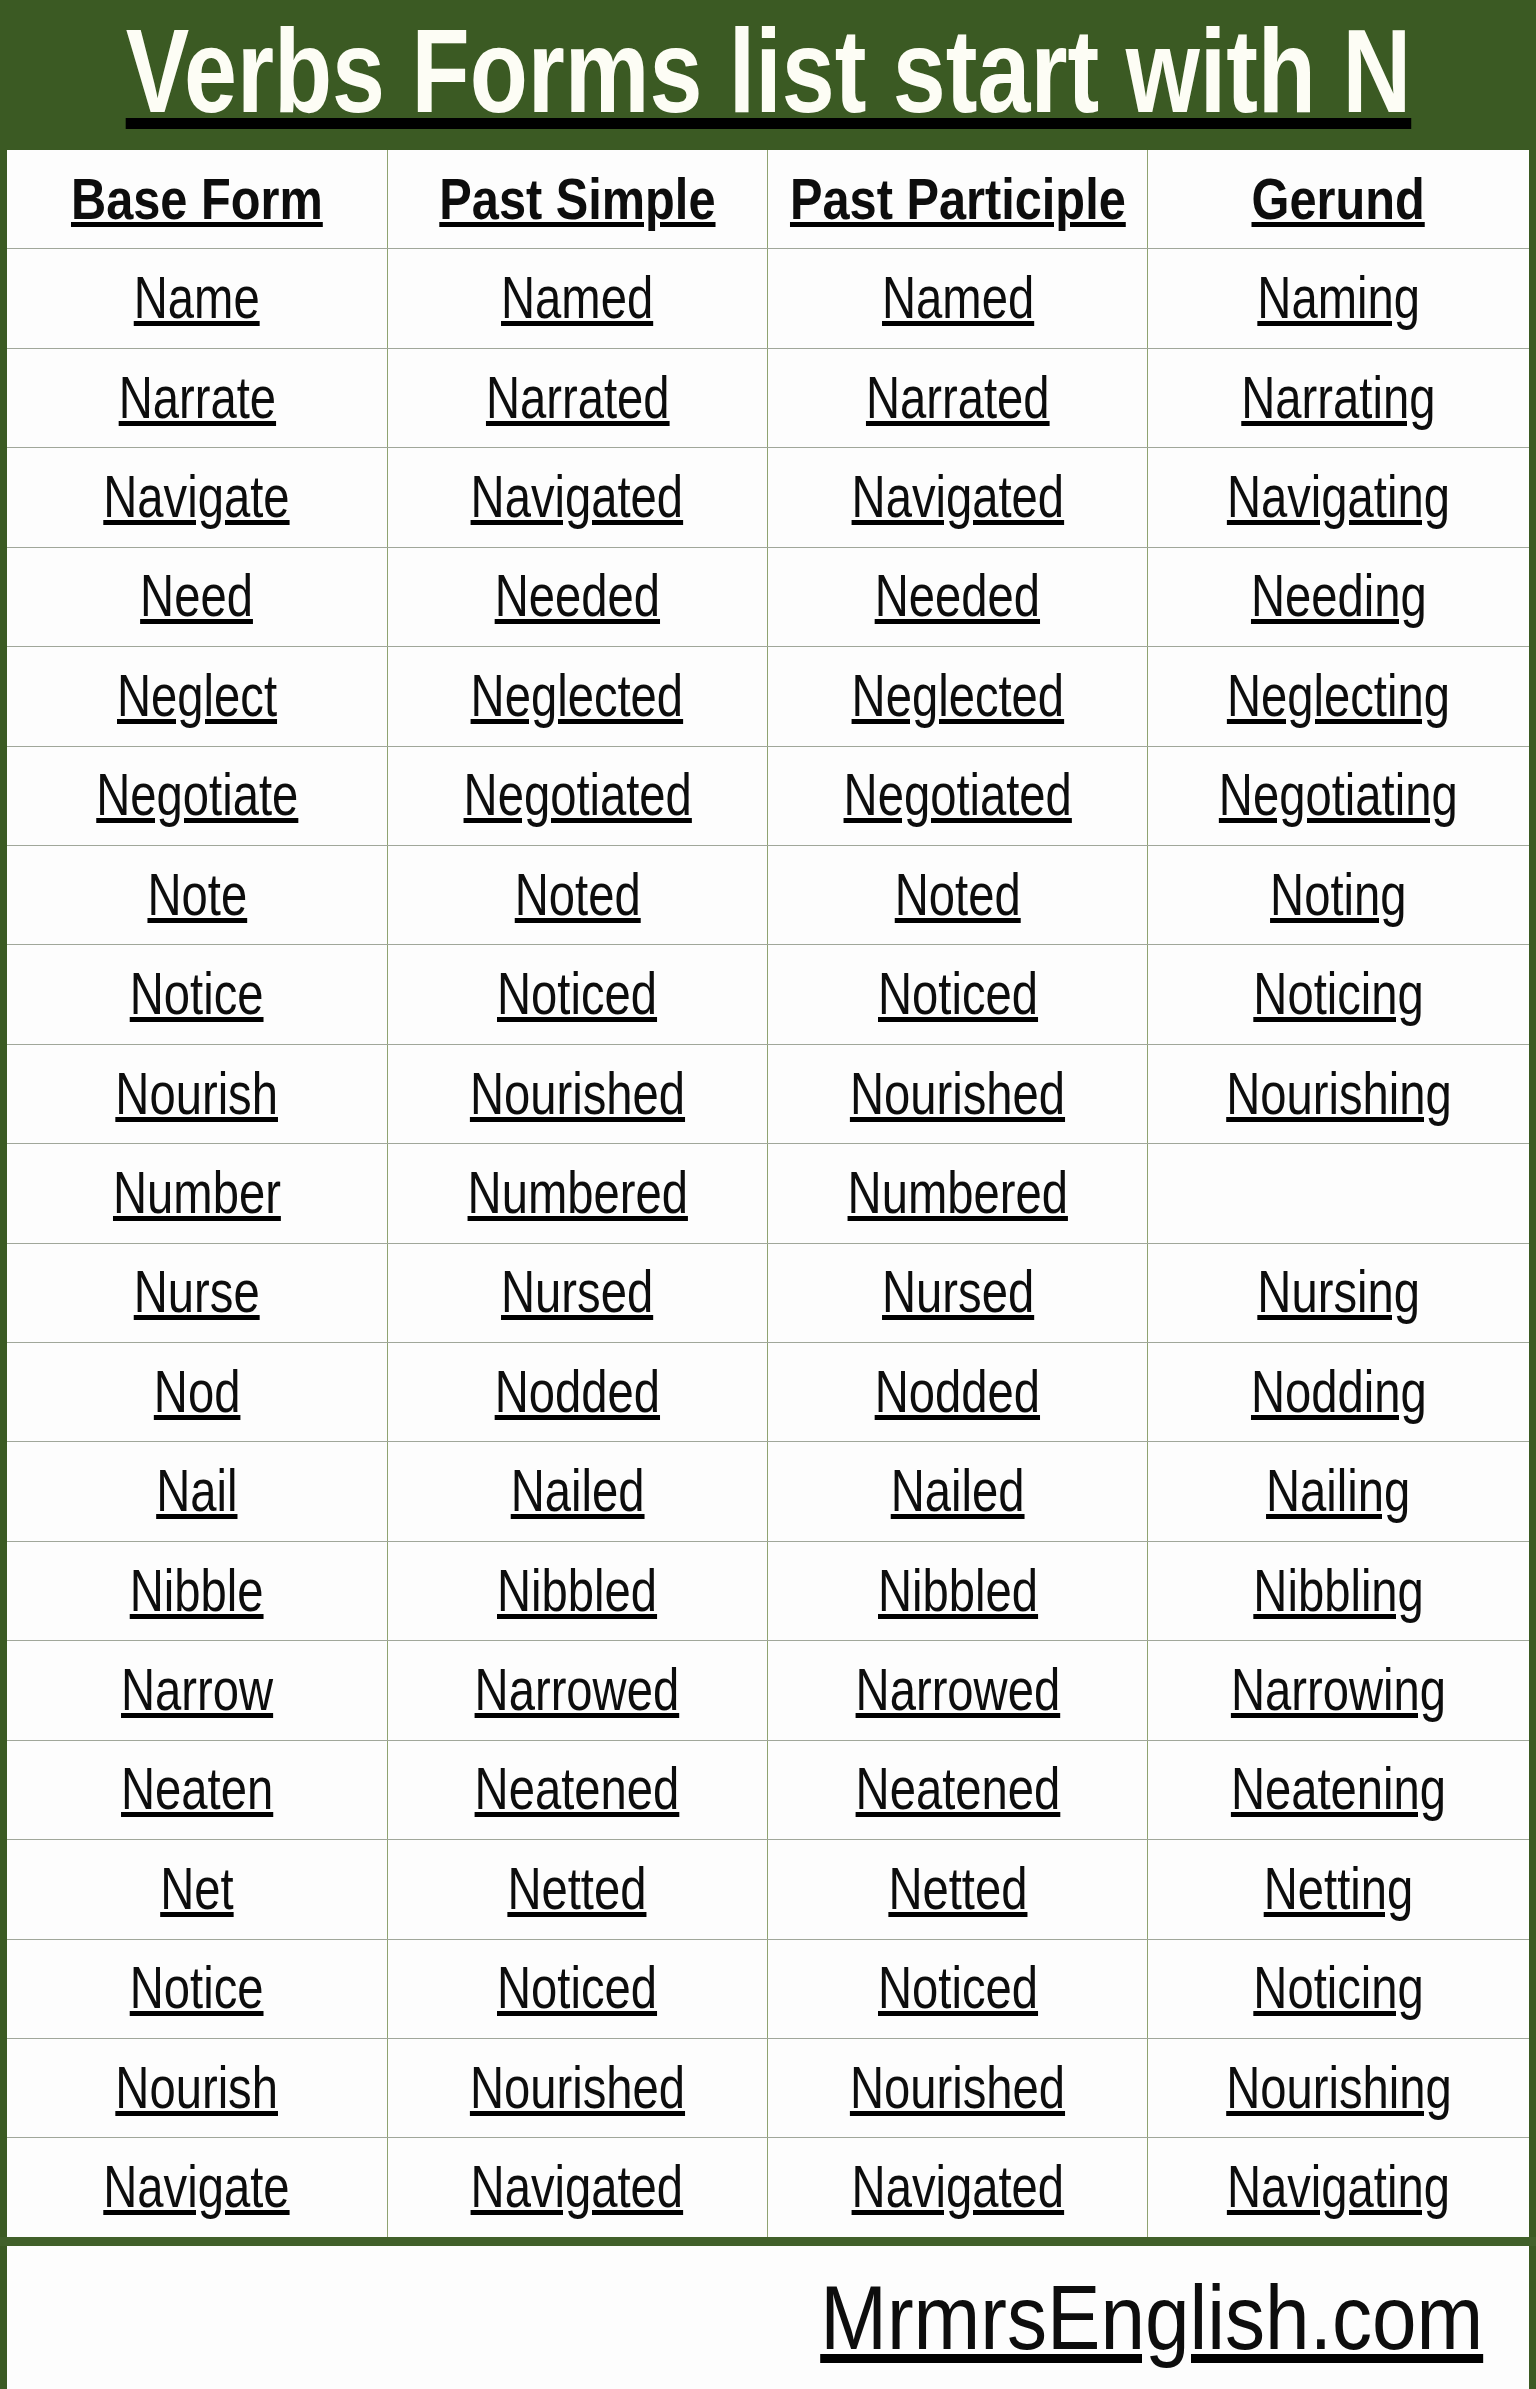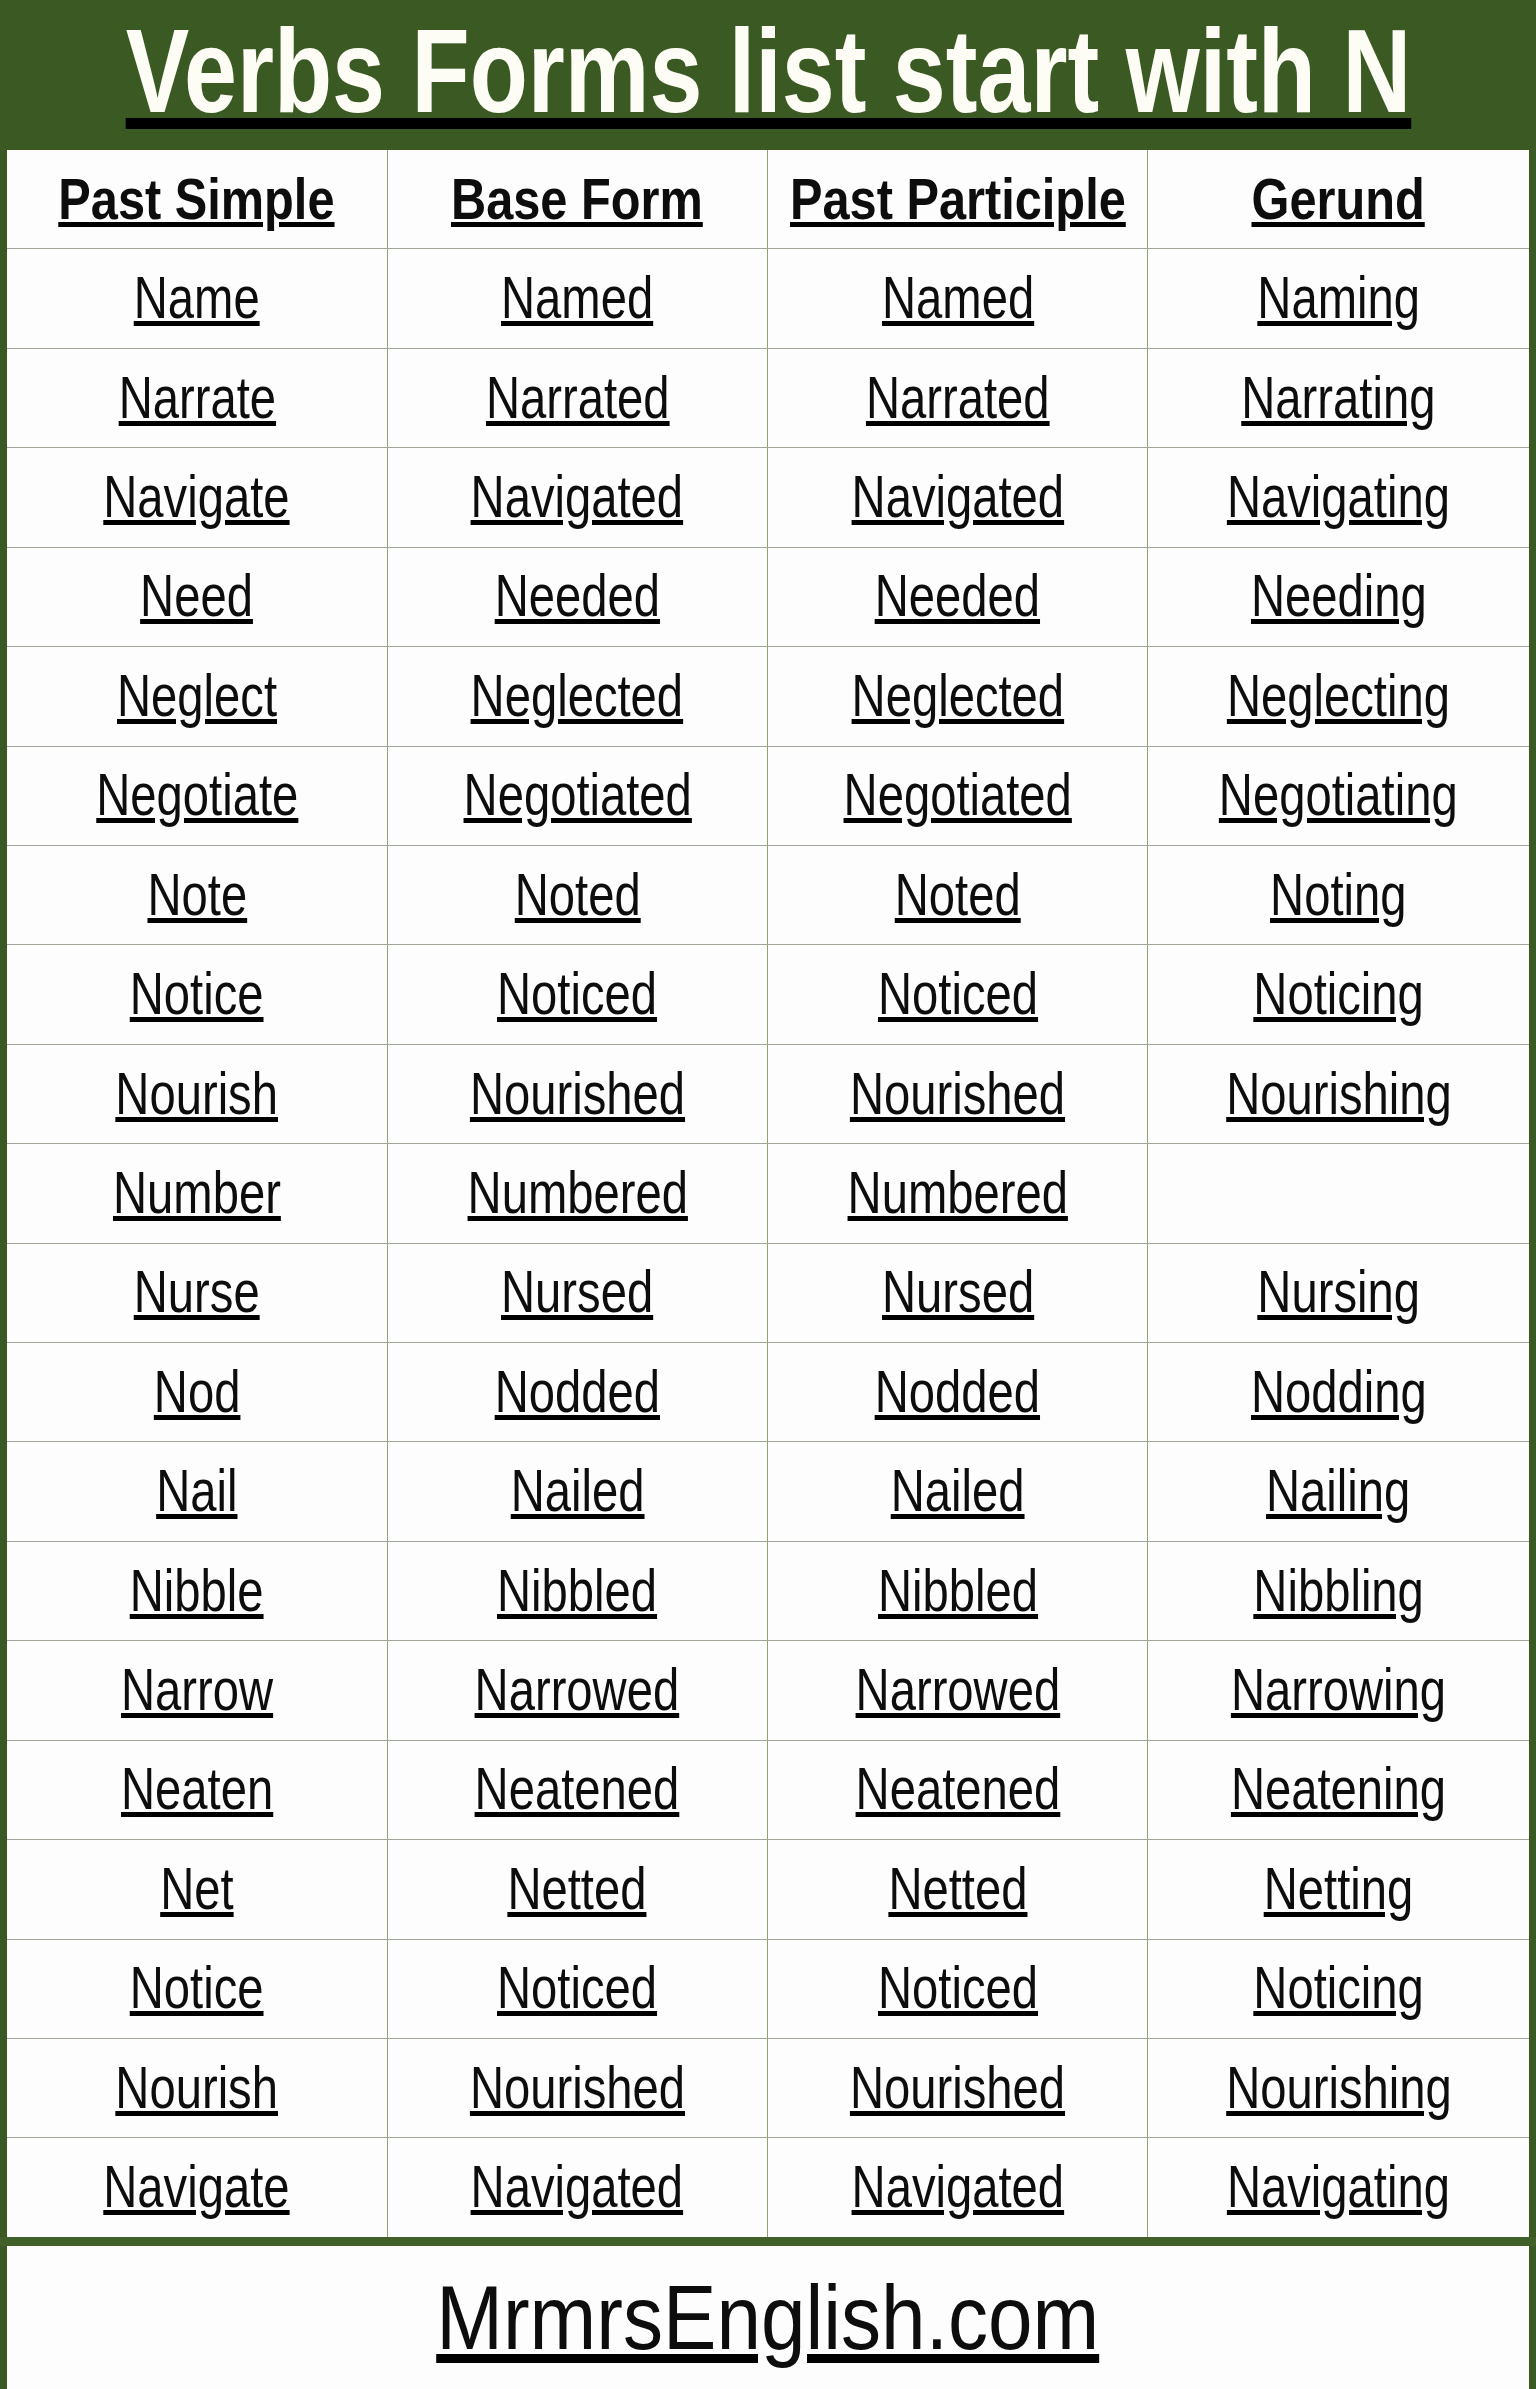--- a/index.html
+++ b/index.html
@@ -88,45 +88,45 @@
     margin: 0 -7.2px;
     background: var(--sep-green, #41602a);
   }
 
   
   .footer {
     flex: 1 1 auto;
     background: var(--bg-white, #fdfdfd);
     display: flex;
     align-items: center;
-    justify-content: center;
+    justify-content: flex-end;
   }
   .footer-text {
     font-size: 91px;
     color: var(--text-dark, #0d0d0d);
     transform: scaleX(0.88);
     line-height: 1;
   }
 </style>
 </head>
 <body>
 
 <div class="page">
 
   <header class="title-band">
     <span class="narrow title-text">Verbs Forms list start with N</span>
   </header>
 
   <div class="table">
     <div class="row header-row">
       <div class="cell header-cell">
+        <span class="narrow cell-text">Base Form</span>
+      </div>
+      <div class="cell header-cell">
         <span class="narrow cell-text">Past Simple</span>
-      </div>
-      <div class="cell header-cell">
-        <span class="narrow cell-text">Base Form</span>
       </div>
       <div class="cell header-cell">
         <span class="narrow cell-text">Past Participle</span>
       </div>
       <div class="cell header-cell">
         <span class="narrow cell-text">Gerund</span>
       </div>
     </div>
 
   <div class="row">

